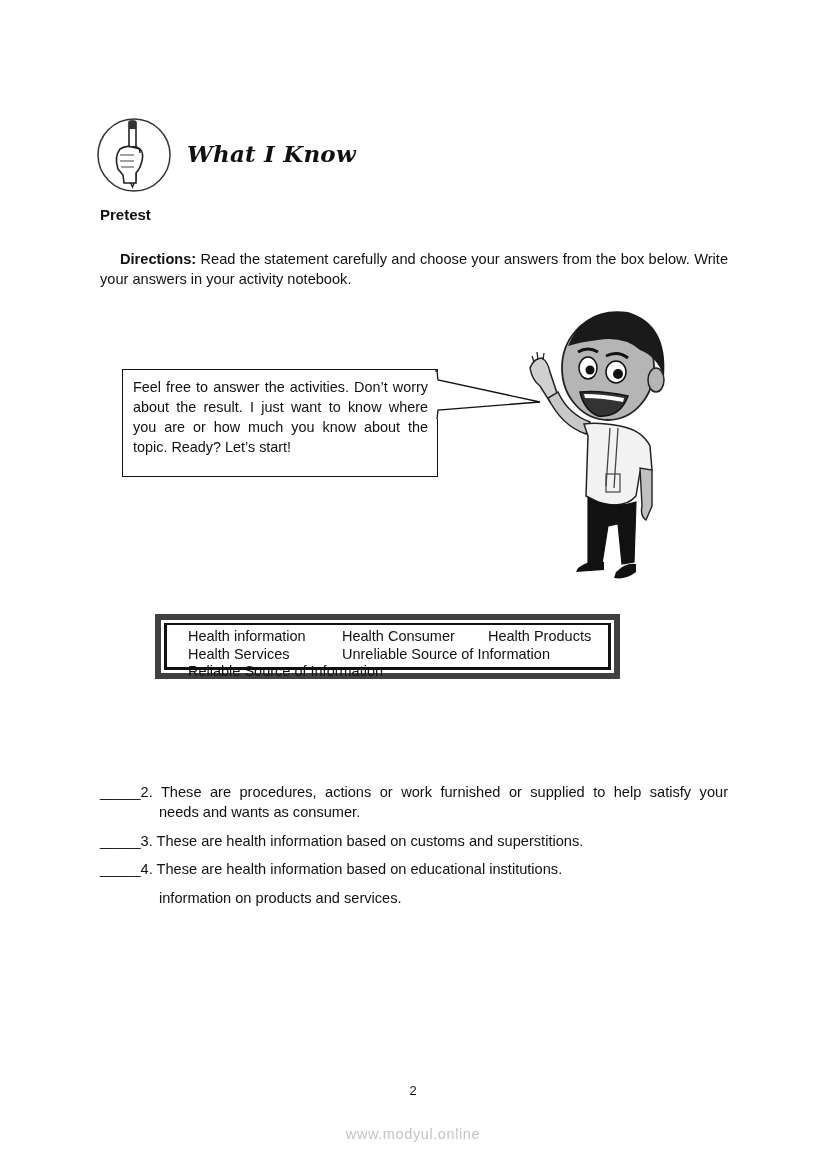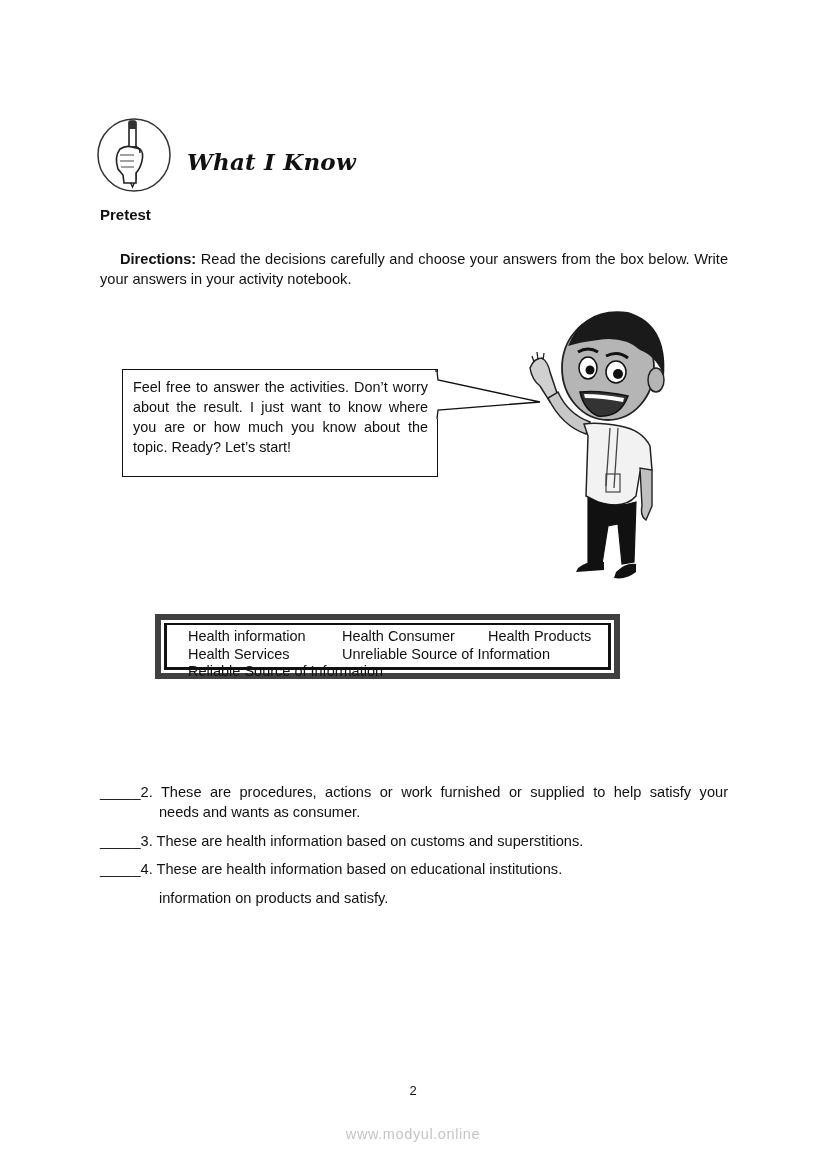--- a/index.html
+++ b/index.html
@@ -1,21 +1,21 @@
 <!DOCTYPE html>
 <html><head>
 <meta charset="utf-8">
 <style>
   html, body { margin: 0; padding: 0; background: #ffffff; }
   body { width: 826px; height: 1169px; position: relative; overflow: hidden; font-family: "Liberation Sans", sans-serif; color: #111; }
   .abs { position: absolute; }
 
   
   .icon-circle { left: 96px; top: 117px; width: 76px; height: 76px; }
-  .section-title { left: 187px; top: 148px; font-family: "DejaVu Serif", serif; font-weight: bold; font-style: italic; font-size: 23px; color: #111; letter-spacing: 0.2px; }
+  .section-title { left: 187px; top: 140px; font-family: "DejaVu Serif", serif; font-weight: bold; font-style: italic; font-size: 23px; color: #111; letter-spacing: 0.2px; }
 
   .pretest { left: 100px; top: 206px; font-weight: bold; font-size: 15px; }
   .directions { left: 100px; top: 249px; width: 628px; font-size: 14.6px; line-height: 20px; text-align: justify; }
   .directions b { font-weight: bold; margin-left: 20px; }
 
   
   .bubble { left: 122px; top: 369px; width: 316px; height: 108px; border: 1.3px solid #111; box-sizing: border-box; background: #fff; }
   .bubble-text { left: 133px; top: 377px; width: 295px; font-size: 14.4px; line-height: 20px; text-align: justify; }
   .bubble-tail { left: 435px; top: 370px; width: 110px; height: 50px; }
 
@@ -47,21 +47,21 @@
     <path d="M22 52 Q18 40 24 32 Q30 28 36 30 L44 32 Q48 36 46 44 Q44 52 40 56 L40 66 L28 66 L27 58 Z" fill="#fff" stroke="#222" stroke-width="1.6"></path>
     <path d="M24 38 L38 38 M24 44 L38 44 M25 50 L38 50" stroke="#444" stroke-width="1.2" fill="none"></path>
     <path d="M36 30 Q44 28 44 36" stroke="#222" stroke-width="1.4" fill="none"></path>
   </svg>
 </div>
 <div class="abs section-title">What I Know</div>
 
 <div class="abs pretest">Pretest</div>
 
 <div class="abs directions">
-  <b>Directions:</b><span> Read the decisions carefully and choose your answers from the box below. Write your answers in your activity notebook.</span>
+  <b>Directions:</b><span> Read the statement carefully and choose your answers from the box below. Write your answers in your activity notebook.</span>
 </div>
 
 <div class="abs bubble"></div>
 <svg class="abs bubble-tail" viewBox="0 0 110 50">
   <polygon points="0,1 3,1 3,10 105,32 3,40 3,49 0,49" fill="#fff"></polygon>
   <polyline points="2,1 3,10 105,32 3,40 2,49" fill="none" stroke="#111" stroke-width="1.3"></polyline>
   <line x1="0" y1="1" x2="3" y2="1" stroke="#111" stroke-width="1.3"></line>
 </svg>
 <div class="abs bubble-text">Feel free to answer the activities. Don’t worry about the result. I just want to know where you are or how much you know about the topic.  Ready? Let’s start!</div>
 
@@ -120,17 +120,17 @@
 
 <div class="abs question" style="top:831px;">
   <span><span>_____</span><span>3.</span><span> These are health information based on customs and superstitions.</span></span>
 </div>
 
 <div class="abs question" style="top:859px;">
   <span><span>_____</span><span>4.</span><span> These are health information based on educational institutions.</span></span>
 </div>
 
 <div class="abs question" style="top:888px;">
-  <span class="q-cont">information on products and satisfy.</span>
+  <span class="q-cont">information on products and services.</span>
 </div>
 
 <div class="abs page-number">2</div>
 <div class="abs watermark">www.modyul.online</div>
 
 </body></html>

